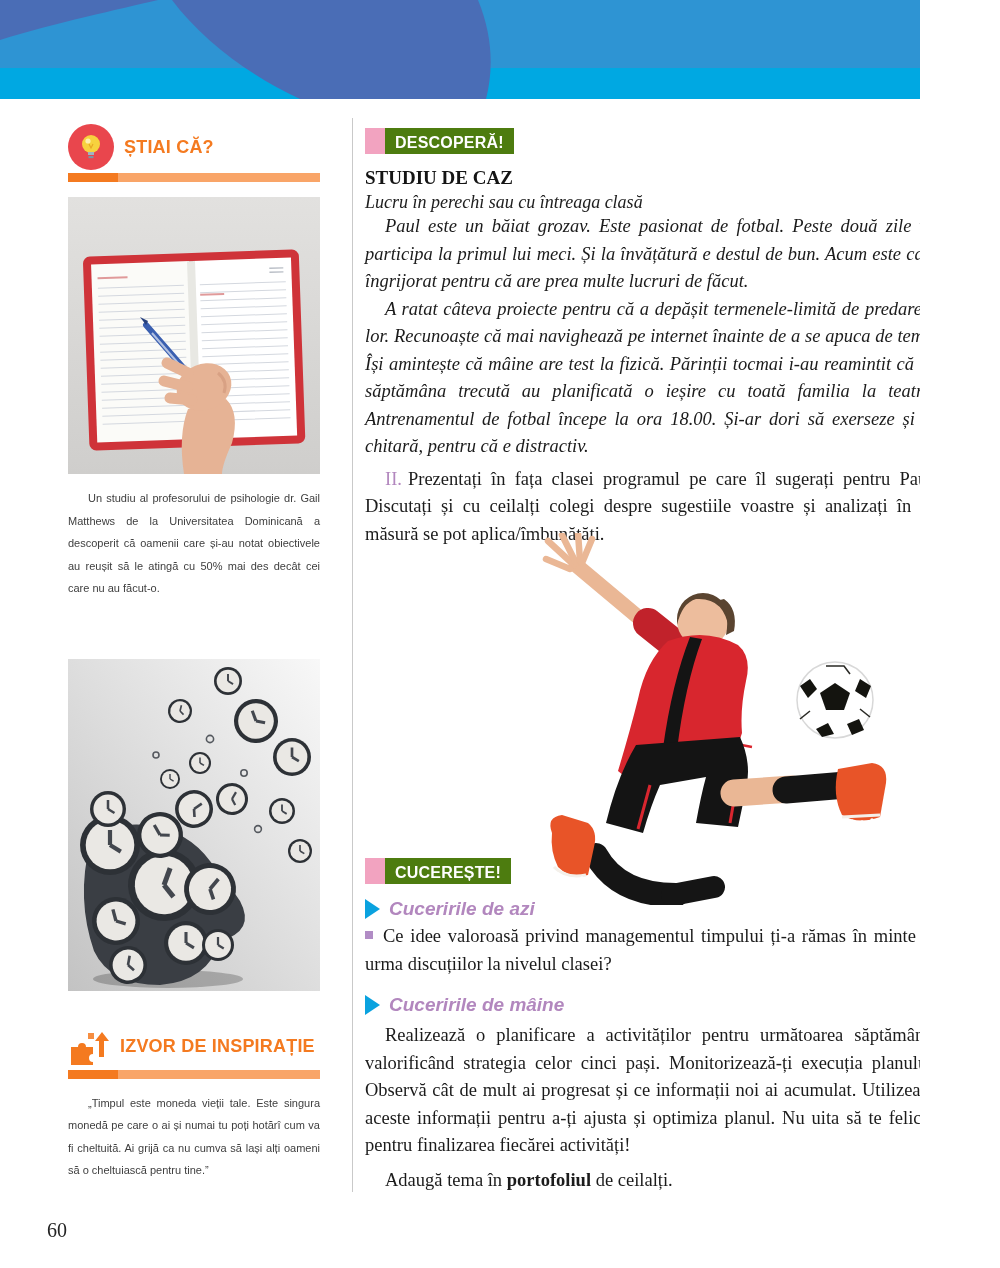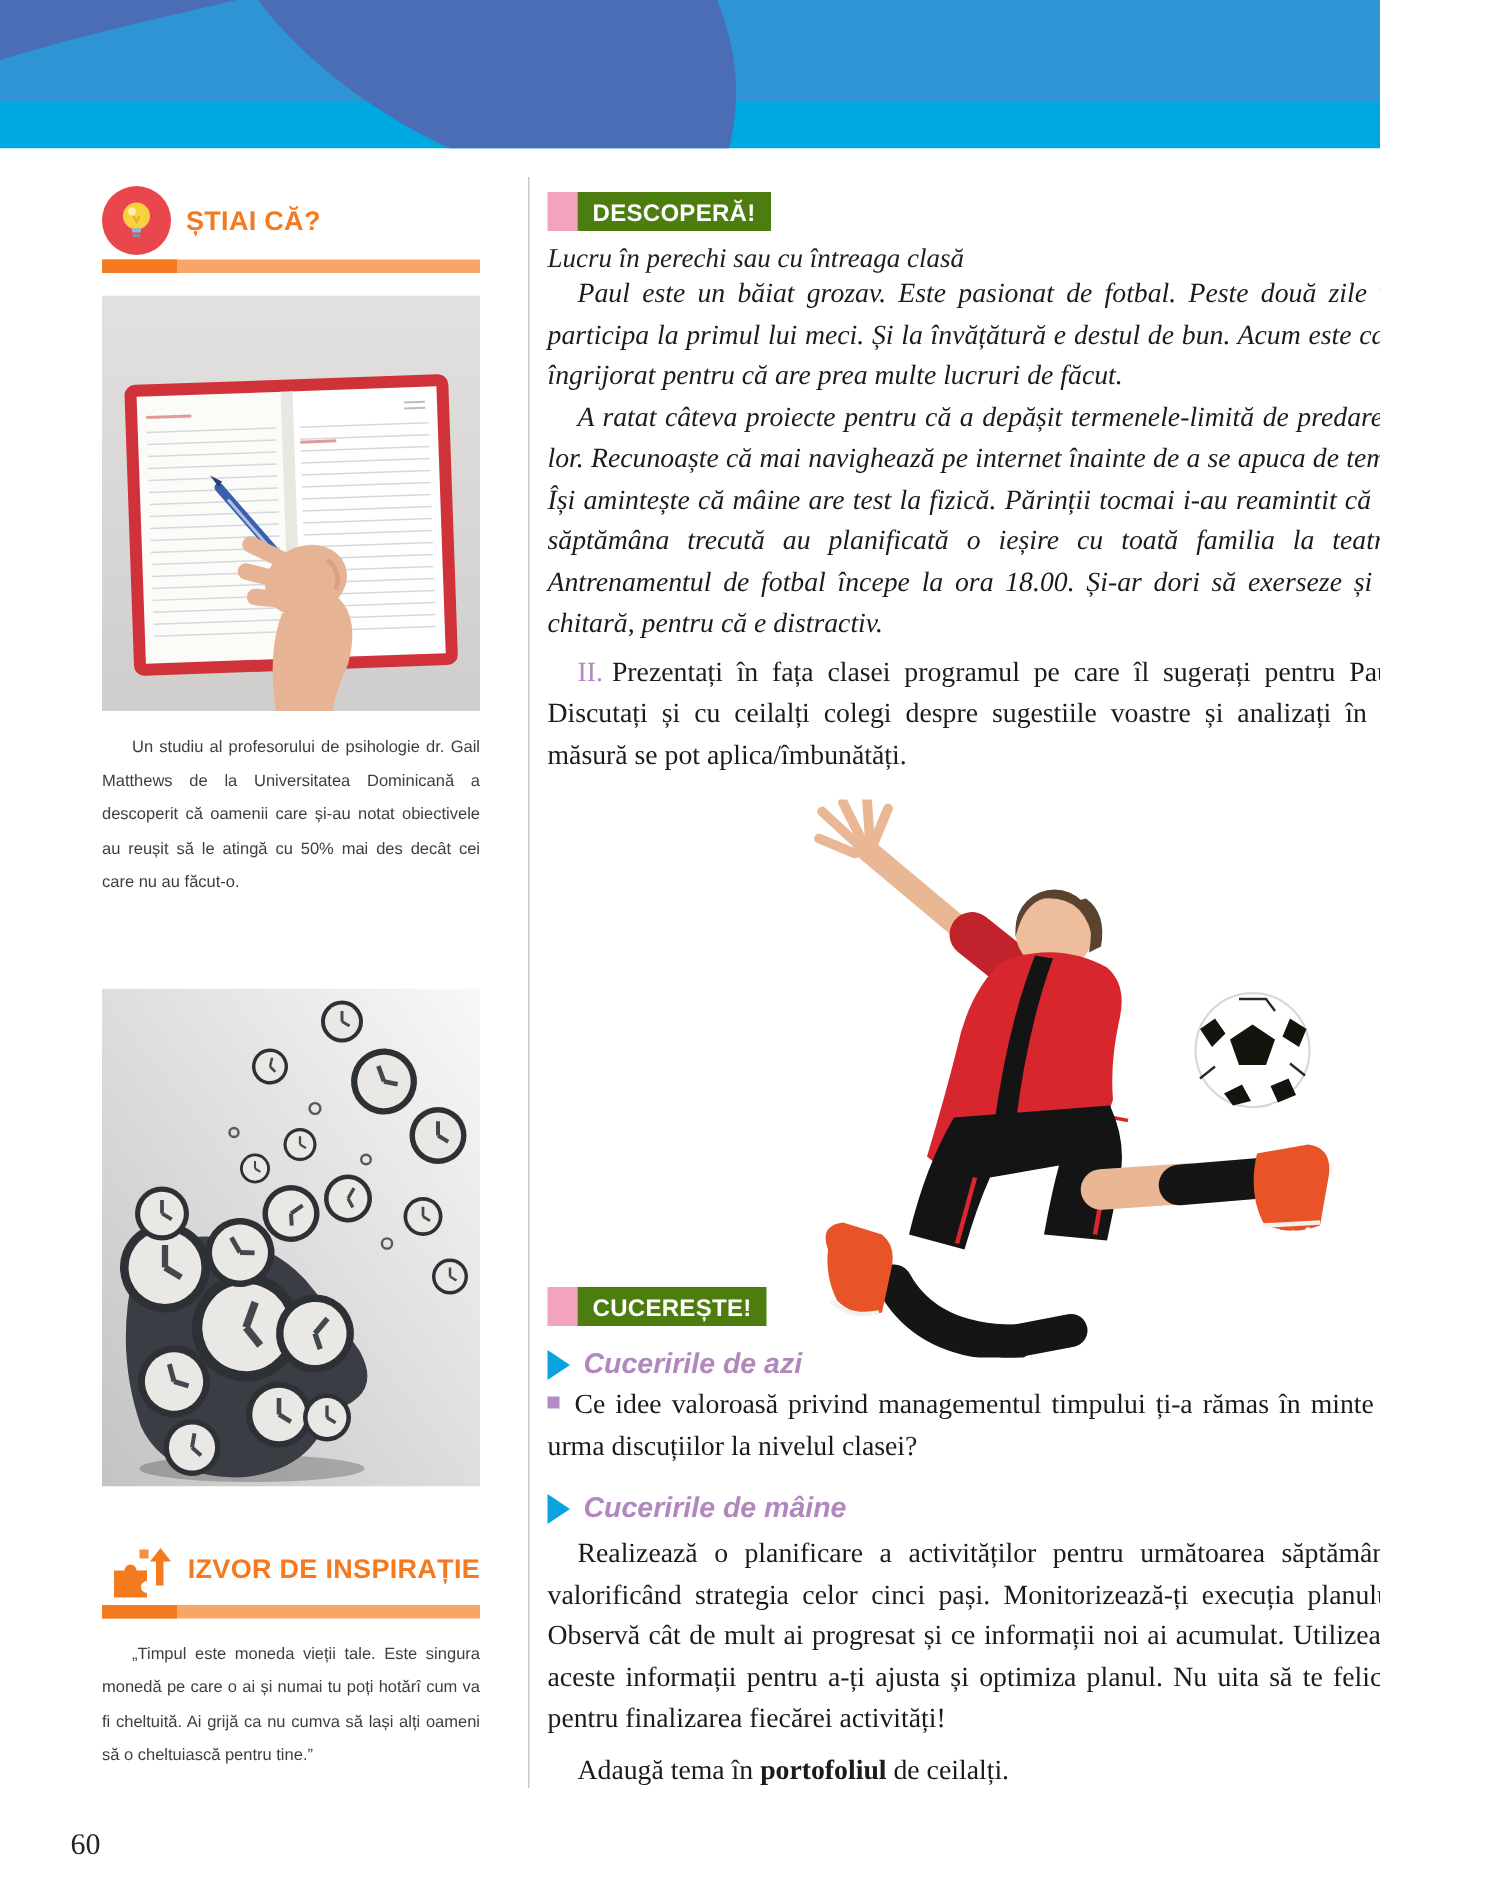--- a/index.html
+++ b/index.html
@@ -16,21 +16,21 @@
   .side-head { display:flex; align-items:center; gap:10px; height:46px; }
   .round-badge { width:46px; height:46px; border-radius:50%; background:#e9464d; flex:0 0 auto;
                  display:flex; align-items:center; justify-content:center; }
   .side-title { color:#f47a20; font-weight:bold; font-size:18px; letter-spacing:.2px; }
   .bar { height:9px; background:#f9a568; margin-top:3px; display:flex; }
   .bar-dark { width:50px; background:#f47a20; }
   .photo { display:block; margin-top:15px; }
   .side-text { font-size:11px; line-height:22.5px; text-align:justify; color:#3e3e3e;
                margin:13px 0 0; text-indent:20px; }
   .clocks-wrap { margin-top:59px; }
-  .insp-head { margin-top:36px; height:40px;justify-content:flex-end; }
+  .insp-head { margin-top:36px; height:40px; }
   .insp-icon { width:42px; height:40px; flex:0 0 auto; }
 
   
   .content { position:absolute; left:365px; top:128px; width:572px; }
   .badge { display:inline-flex; height:26px; align-items:stretch; }
   .badge-pink { width:20px; background:#f2a3c0; }
   .badge-label { background:#4d7c0f; color:#ffffff; font-weight:bold; font-size:16px;
                  letter-spacing:.2px; padding:3px 10px 0 10px; line-height:23px; }
   .case-title { font-family:"Liberation Serif", serif; font-size:19px; font-weight:bold;
                 color:#141414; margin:9px 0 0; }
@@ -190,20 +190,21 @@
     </p>
   </aside>
 
   <main class="content">
 
     <div class="badge">
       <span class="badge-pink"></span>
       <span class="badge-label">DESCOPERĂ!</span>
     </div>
 
+    <h2 class="case-title">STUDIU DE CAZ</h2>
     <p class="sub-italic">Lucru în perechi sau cu întreaga clasă</p>
 
     <p class="par story">Paul este un băiat grozav. Este pasionat de fotbal. Peste două zile va participa la primul lui meci. Și la învățătură e destul de bun. Acum este cam îngrijorat pentru că are prea multe lucruri de făcut.</p>
     <p class="par story">A ratat câteva proiecte pentru că a depășit termenele-limită de predare a lor. Recunoaște că mai navighează pe internet înainte de a se apuca de teme. Își amintește că mâine are test la fizică. Părinții tocmai i-au reamintit că de săptămâna trecută au planificată o ieșire cu toată familia la teatru. Antrenamentul de fotbal începe la ora 18.00. Și-ar dori să exerseze și la chitară, pentru că e distractiv.</p>
     <p class="par task">
       <span class="numeral">II.</span><span>Prezentați în fața clasei programul pe care îl sugerați pentru Paul. Discutați și cu ceilalți colegi despre sugestiile voastre și analizați în ce măsură se pot aplica/îmbunătăți.</span>
     </p>
 
     
     <svg class="soccer" width="450" height="372" viewBox="0 0 450 372">

